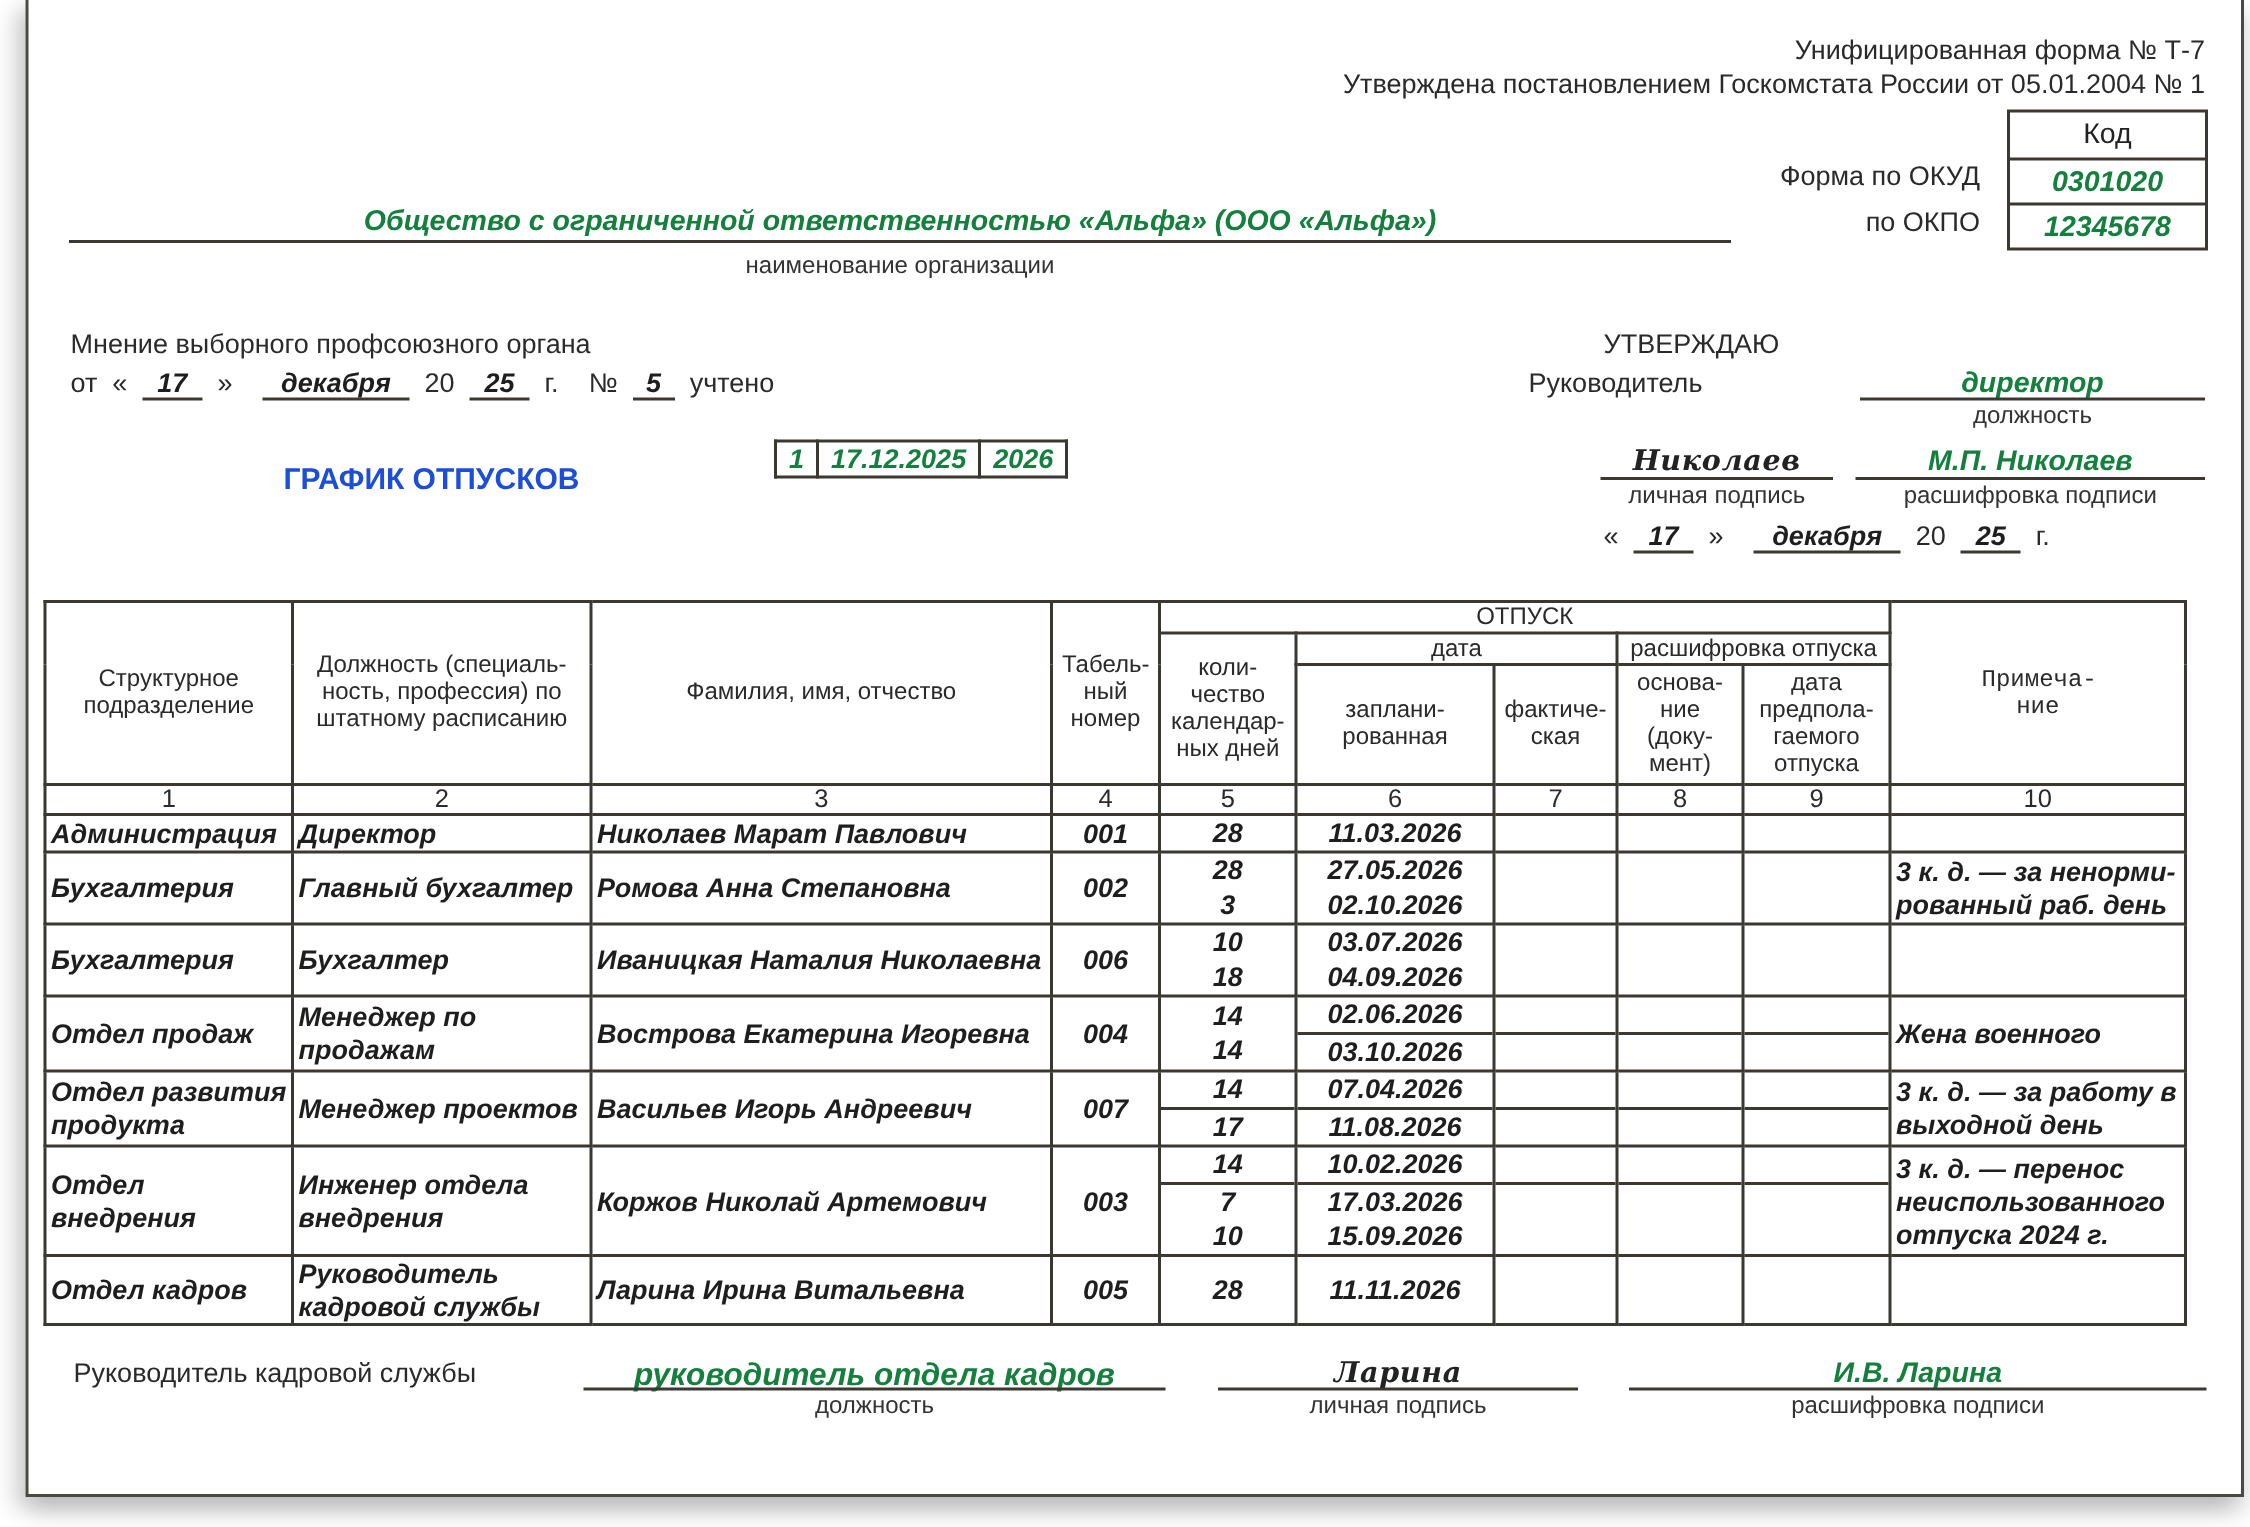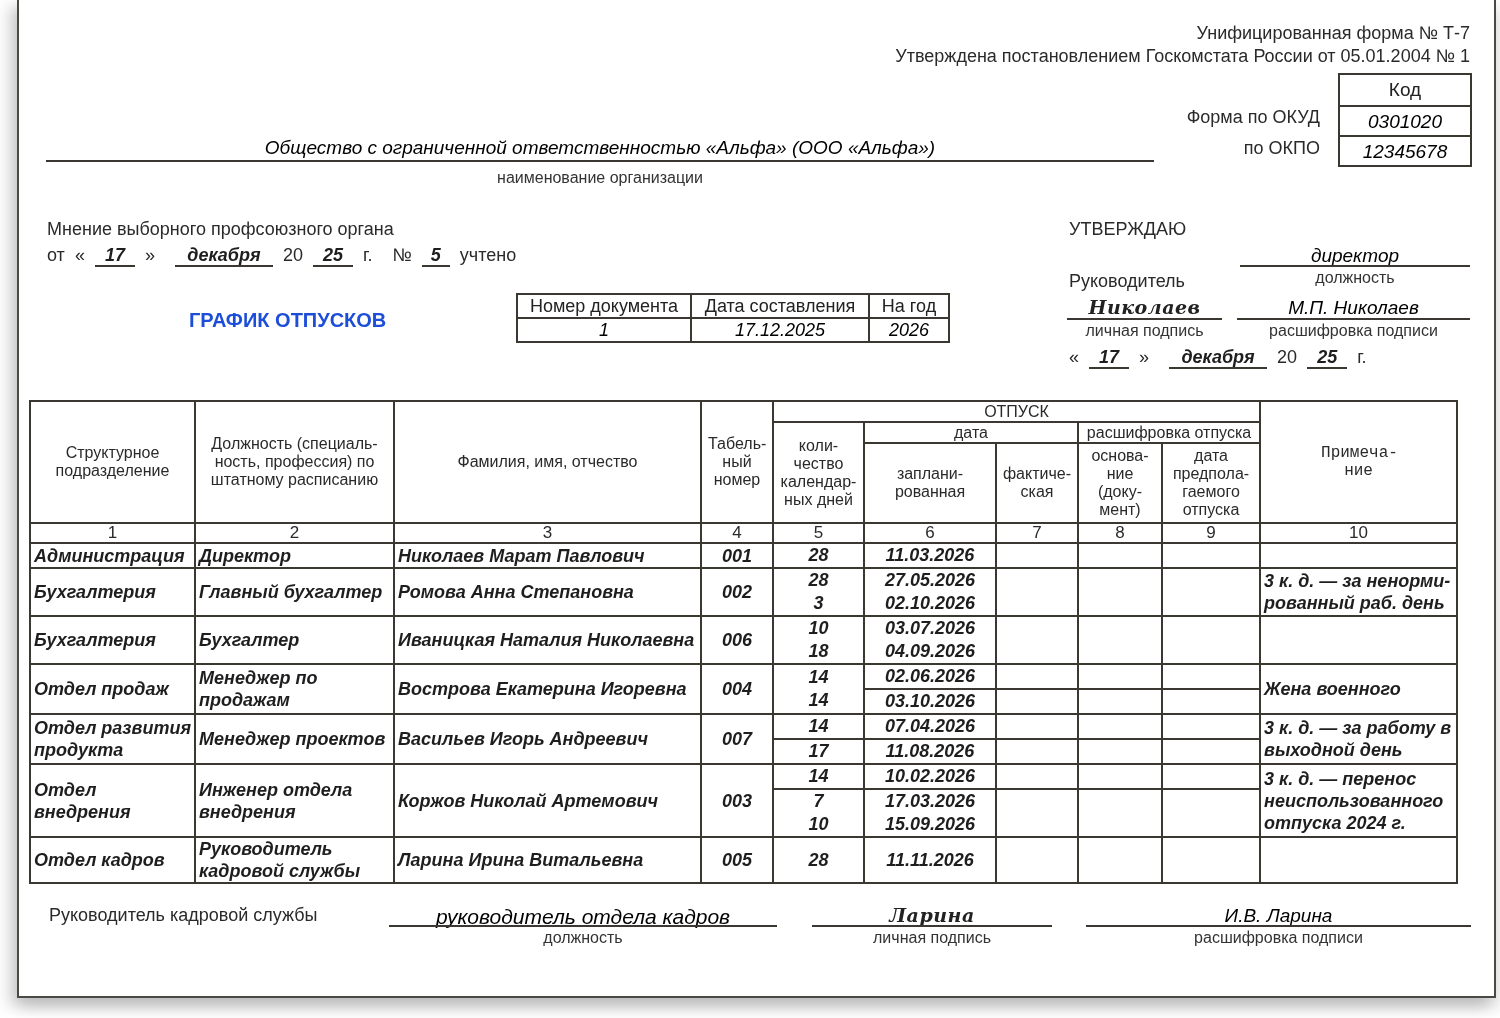--- a/index.html
+++ b/index.html
@@ -8,21 +8,21 @@
     font-family: "Liberation Sans", sans-serif; color: #222;
   }
   .page {
     position: absolute; left: 17px; top: -2px; width: 1479px; height: 1000px;
     background: #fff; border: 2px solid #4a4a44; box-sizing: border-box;
     box-shadow: -8px 8px 14px rgba(0,0,0,0.18), 4px 10px 14px rgba(0,0,0,0.12);
   }
   .abs { position: absolute; white-space: nowrap; }
   .reg { font-size: 18px; color: #2a2a2a; }
   .small { font-size: 16px; color: #333; }
-  .bi { font-weight: normal; font-style: italic; color: #000000; }
+  .bi { font-weight: bold; font-style: italic; color: #15803d; }
   .line { position: absolute; height: 0; border-top: 2px solid #3a3830; }
   .codebox { position: absolute; border: 2px solid #3a3830; box-sizing: border-box; }
   .codebox div { box-sizing: border-box; height: 30px; line-height: 30px; text-align: center; font-size: 19px; }
   .codebox div + div { border-top: 2px solid #3a3830; }
   .fld { display: inline-block; border-bottom: 2px solid #3a3830; text-align: center; line-height: 20px; font-weight: bold; font-style: italic; color: #1e1e1e; }
   .script { font-family: "DejaVu Serif", serif; font-style: italic; font-weight: bold; font-size: 19px; letter-spacing: 0.5px; }
 
   table { border-collapse: collapse; }
   .meta-tbl { position: absolute; left: 516px; top: 293px; }
   .meta-tbl td { border: 2px solid #3a3830; padding: 0 8px; height: 22px; font-size: 18px; text-align: center; }
@@ -66,21 +66,21 @@
   <span class="fld" style="width:98px;">декабря</span>&nbsp;
   <span>20</span>&nbsp;
   <span class="fld" style="width:40px;">25</span>&nbsp;
   <span>г.</span>&nbsp;&nbsp;&nbsp;
   <span>№</span>&nbsp;
   <span class="fld" style="width:28px;">5</span>&nbsp;
   <span>учтено</span>
 </div>
 
 <div class="abs reg" style="left:1069px; top:219px;">УТВЕРЖДАЮ</div>
-<div class="abs reg" style="left:1069px; top:245px;margin-top:26px;">Руководитель</div>
+<div class="abs reg" style="left:1019px; top:245px;">Руководитель</div>
 <div class="abs bi" style="left:1240px; width:230px; top:245px; text-align:center; font-size:19px;">директор</div>
 <div class="line" style="left:1240px; width:230px; top:265px;"></div>
 <div class="abs small" style="left:1240px; width:230px; top:269px; text-align:center;">должность</div>
 
 <div class="abs script" style="left:1067px; width:155px; top:296px; text-align:center;">Николаев</div>
 <div class="line" style="left:1067px; width:155px; top:318px;"></div>
 <div class="abs small" style="left:1067px; width:155px; top:322px; text-align:center;">личная подпись</div>
 
 <div class="abs bi" style="left:1237px; width:233px; top:297px; text-align:center; font-size:19px;">М.П. Николаев</div>
 <div class="line" style="left:1237px; width:233px; top:318px;"></div>
@@ -92,25 +92,20 @@
   <span>»</span>&nbsp;&nbsp;&nbsp;
   <span class="fld" style="width:98px;">декабря</span>&nbsp;
   <span>20</span>&nbsp;
   <span class="fld" style="width:40px;">25</span>&nbsp;
   <span>г.</span>
 </div>
 
 <div class="abs" style="left:189px; top:309px; font-size:20px; font-weight:bold; color:#1d4ed8;">ГРАФИК ОТПУСКОВ</div>
 <table class="meta-tbl">
   <tbody>
-      <tr>
-    <td style="width:156px;">Номер документа</td>
-    <td style="width:160px;">Дата составления</td>
-    <td style="width:62px;">На год</td>
-  </tr>
   <tr>
     <td class="bi">1</td>
     <td class="bi">17.12.2025</td>
     <td class="bi">2026</td>
   </tr>
 </tbody>
   </table>
 
 <table class="main-tbl">
   <colgroup>

